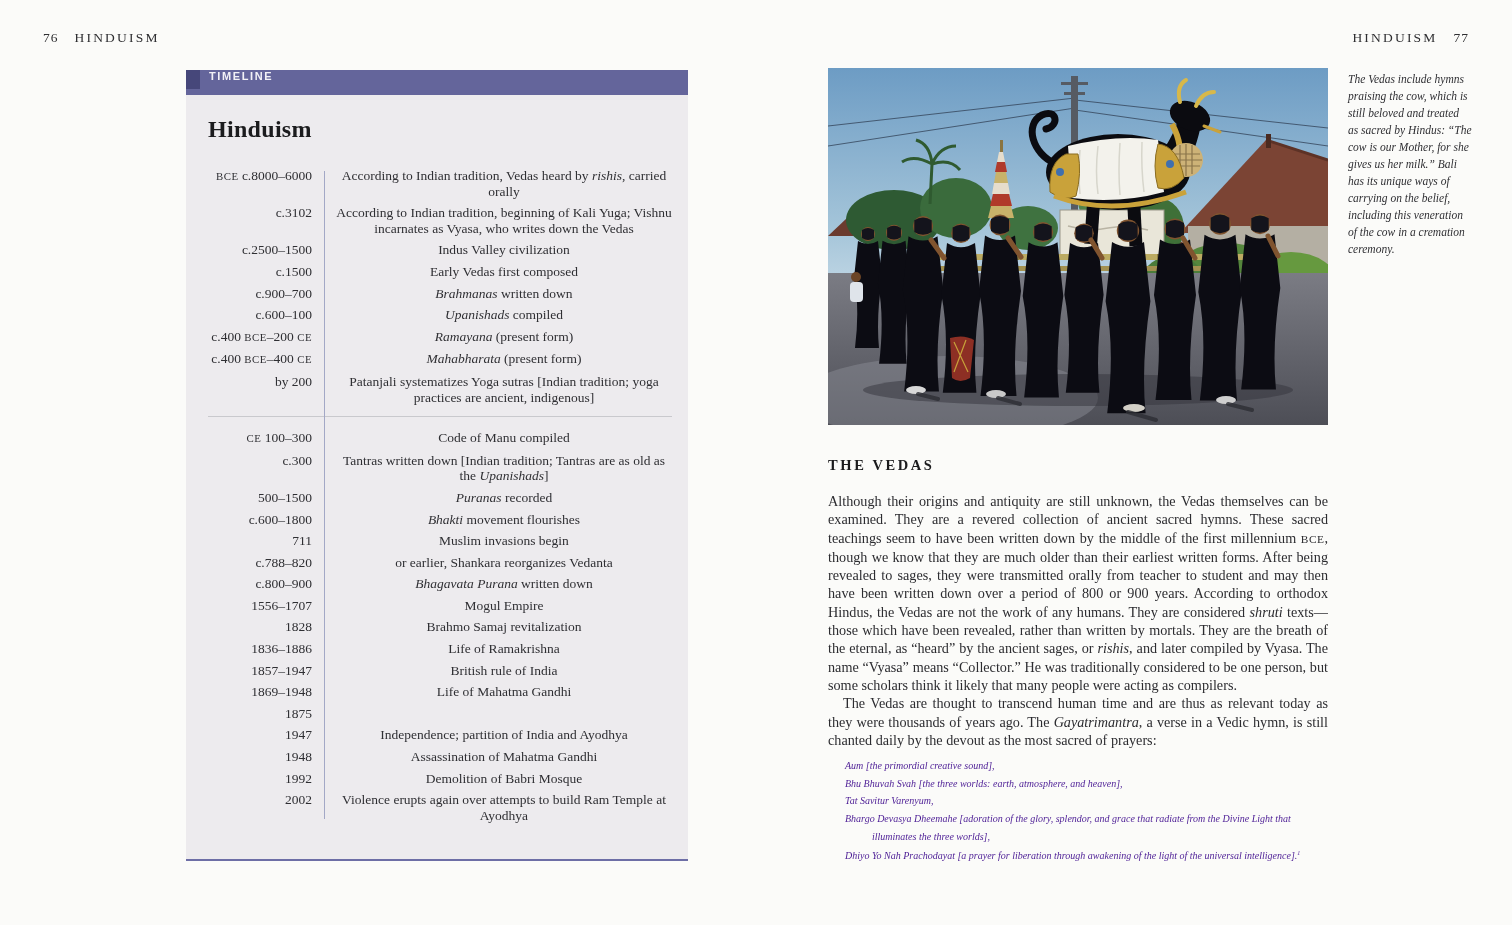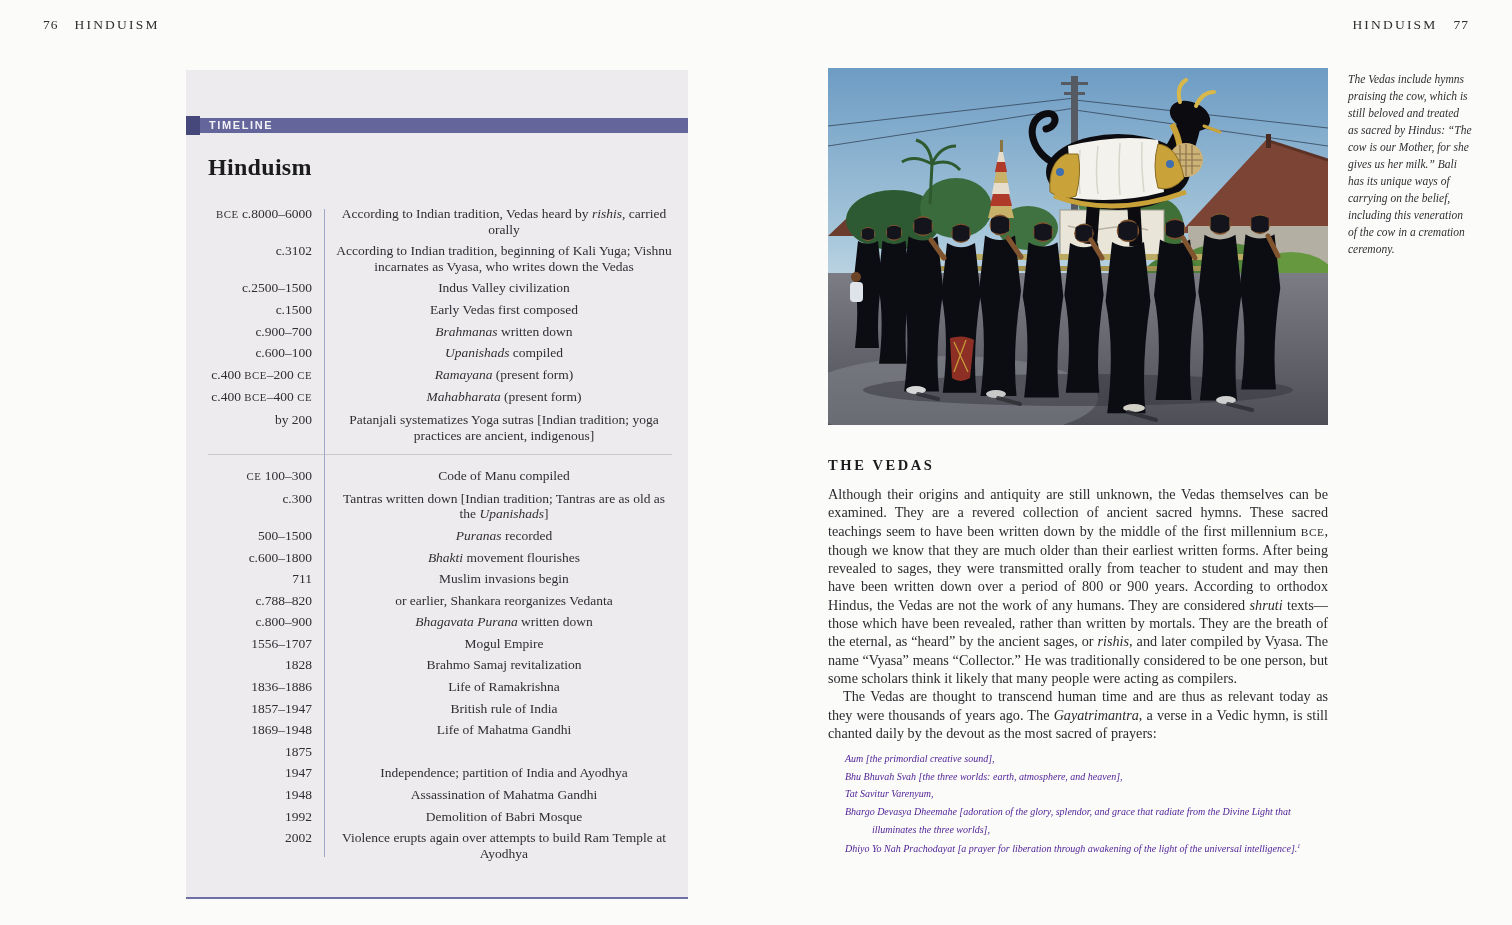--- a/index.html
+++ b/index.html
@@ -9,39 +9,39 @@
     background: #fbfbf9;
     font-family: "Liberation Serif", serif;
     color: #2f2f33;
     overflow: hidden;
   }
   .sc { font-size: 0.8em; letter-spacing: 0.5px; }
   sup { font-size: 0.6em; vertical-align: super; }
 
   
   .running-head {
-    position: absolute; top: 17px;
+    position: absolute; top: 30px;
     font-size: 13.5px; letter-spacing: 2.2px; color: #2e2e31;
     white-space: nowrap;
   }
   .running-head.left  { left: 43px; }
   .running-head.right { right: 43px; }
   .running-head .pgnum { letter-spacing: 1px; }
   .running-head.left  .pgnum { margin-right: 16px; }
   .running-head.right .pgnum { margin-left: 16px; }
 
   
   .timeline-box {
     position: absolute; left: 186px; top: 70px; width: 502px;
     background: #edebee;
     border-bottom: 2px solid #6d6ea6;
   }
   .timeline-bar {
-    height: 15px; background: #64659b;
-    display: flex; align-items: center; margin-top: 48px;
+    height: 25px; background: #64659b;
+    display: flex; align-items: flex-start;
   }
   .timeline-bar .bar-cap {
     width: 14px; height: 19px; background: #46477a; flex: 0 0 auto;
   }
   .timeline-bar .bar-label {
     font-family: "Liberation Sans", sans-serif;
     font-size: 11px; font-weight: bold; color: #f2f1f6;
     letter-spacing: 1.6px; margin-left: 9px; padding-bottom: 1px;
   }
   .timeline-content { padding: 21px 16px 30px 22px; }
@@ -69,21 +69,21 @@
   
   .photo-caption {
     position: absolute; left: 1348px; top: 71px; width: 124px;
     font-style: italic; font-size: 11.5px; line-height: 17px; color: #2f2f33;
   }
 
   
   .article { position: absolute; left: 828px; top: 457px; width: 500px; }
   .article h2 {
     font-size: 14.5px; font-weight: bold; letter-spacing: 2.6px;
-    color: #1b1b1d; margin-bottom: 11px;
+    color: #1b1b1d; margin-bottom: 18px;
   }
   .article p {
     font-size: 14.2px; line-height: 18.3px; text-align: justify; color: #2c2c30;
   }
   .article p.indent { text-indent: 15px; }
   .verse { margin: 8px 0 0 17px; font-style: italic; font-size: 10px; color: #4c1d95; }
   .verse-line { padding-left: 27px; text-indent: -27px; line-height: 17.6px; }
 </style>
 </head>
 <body>

